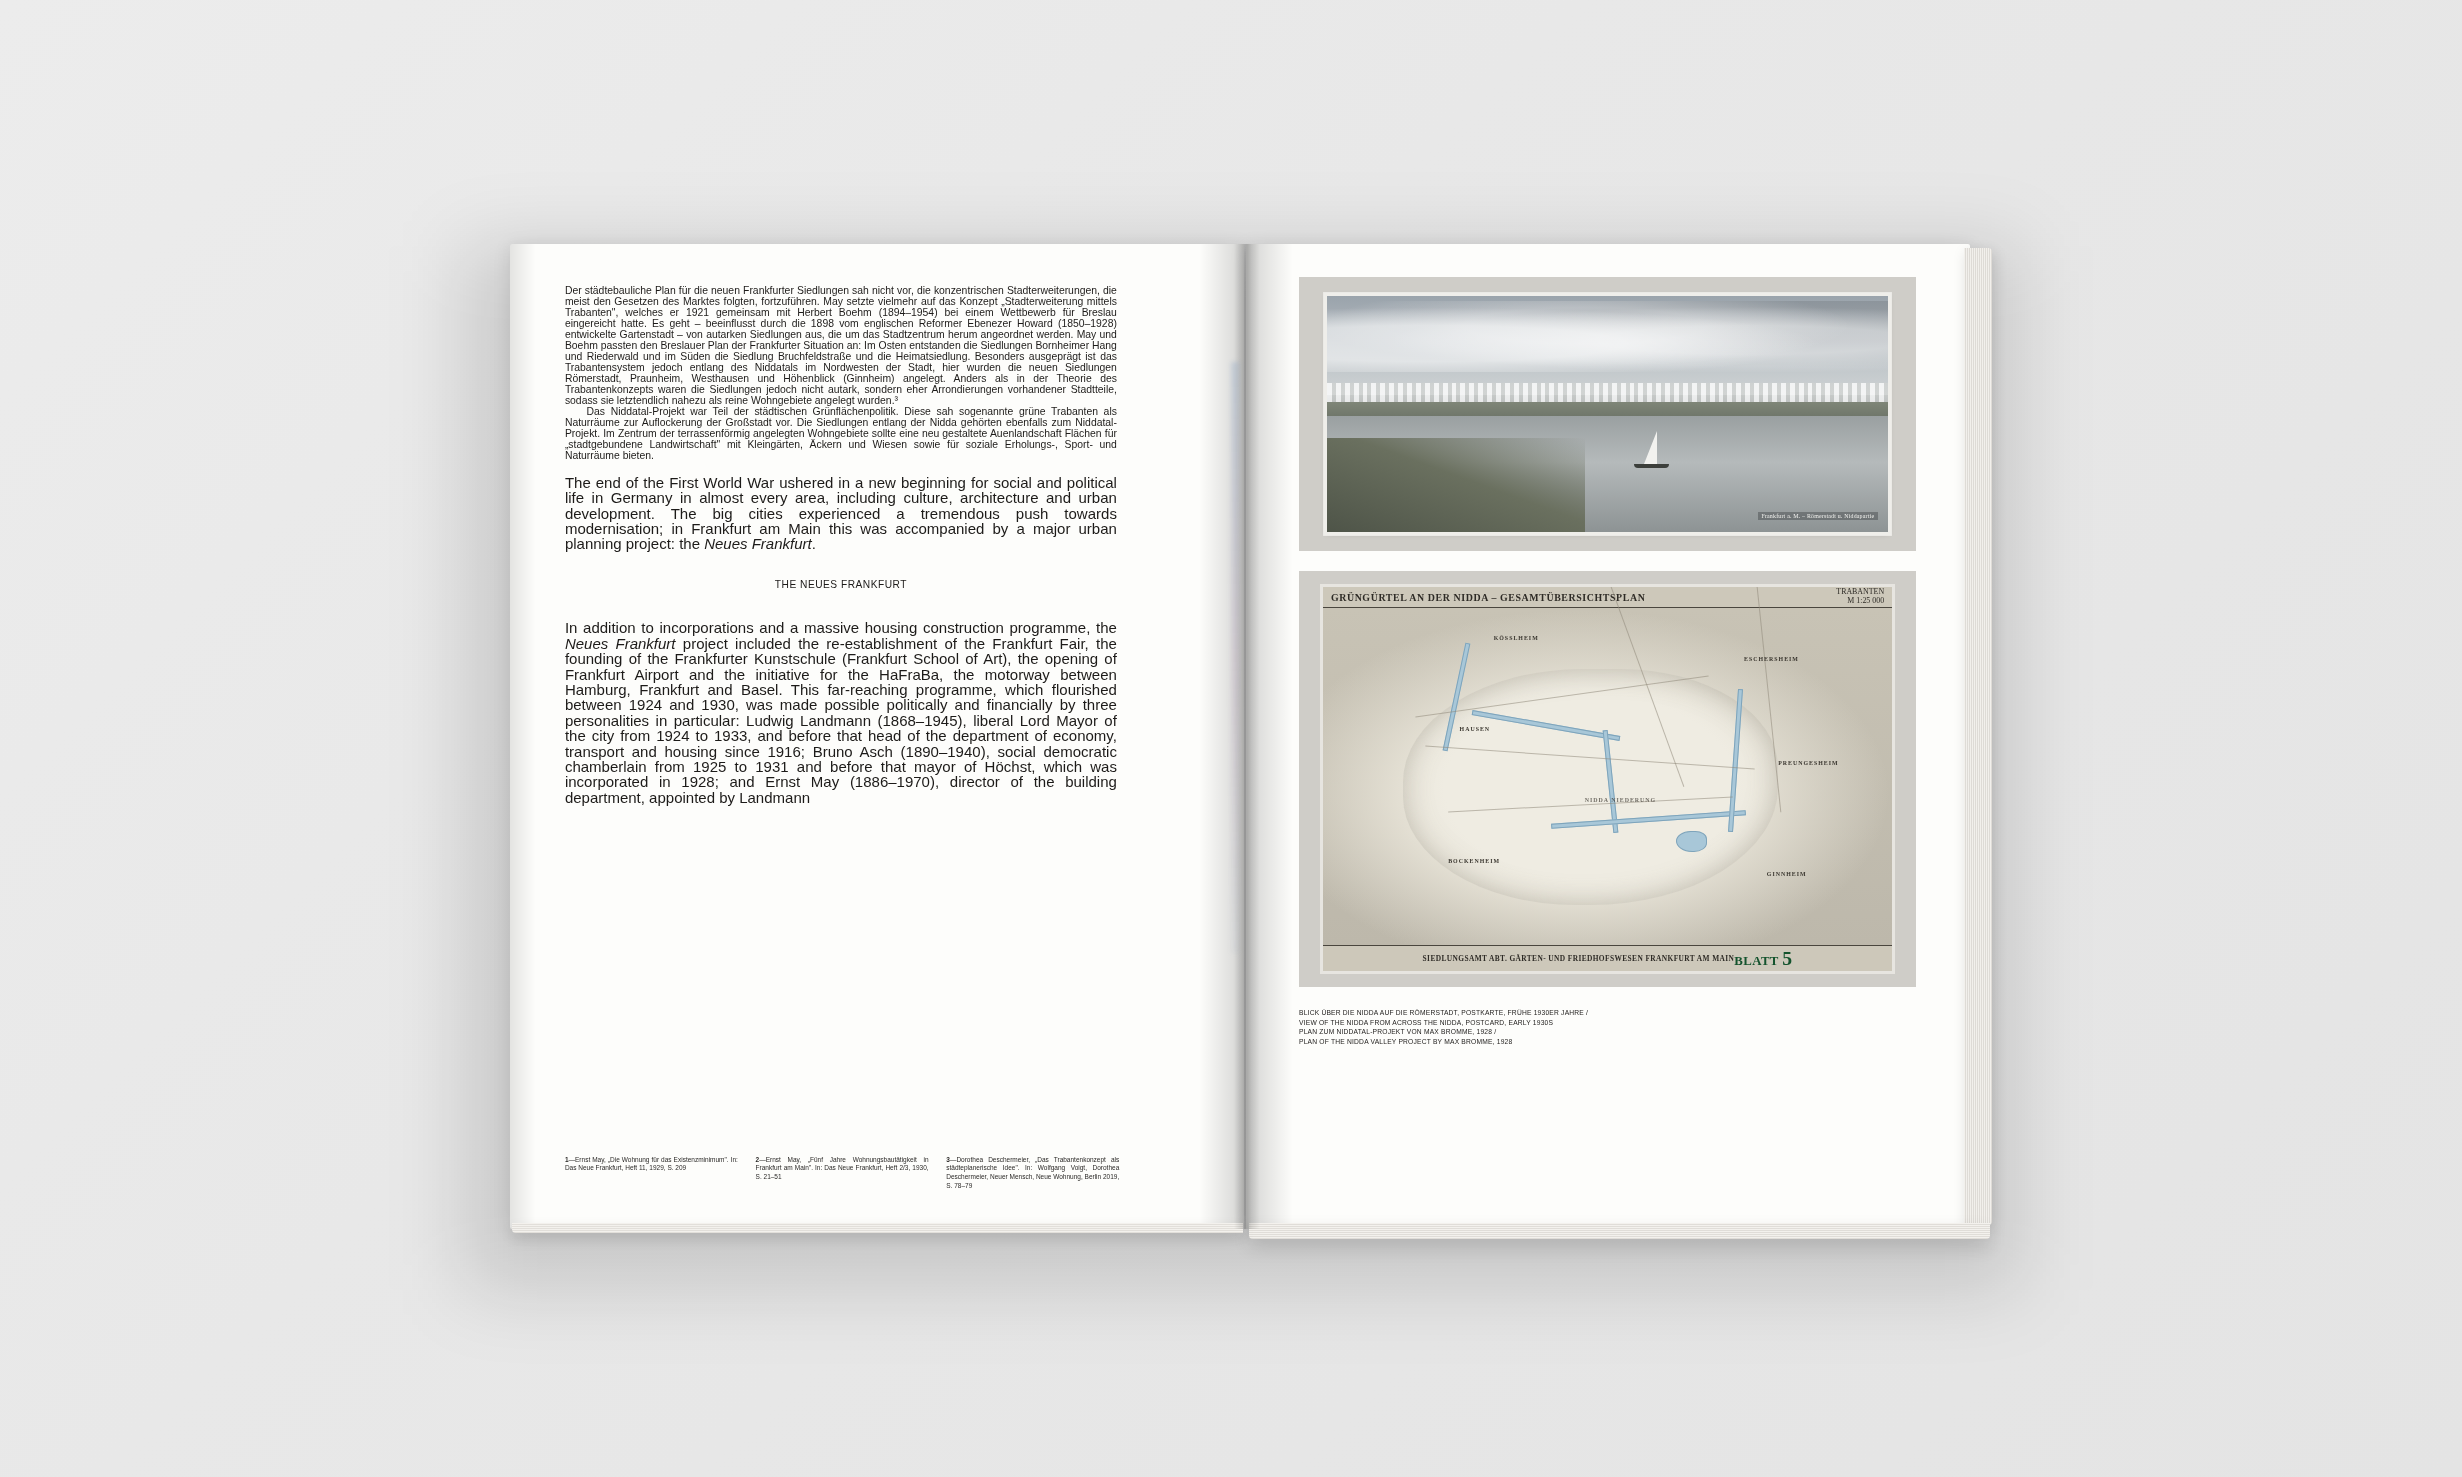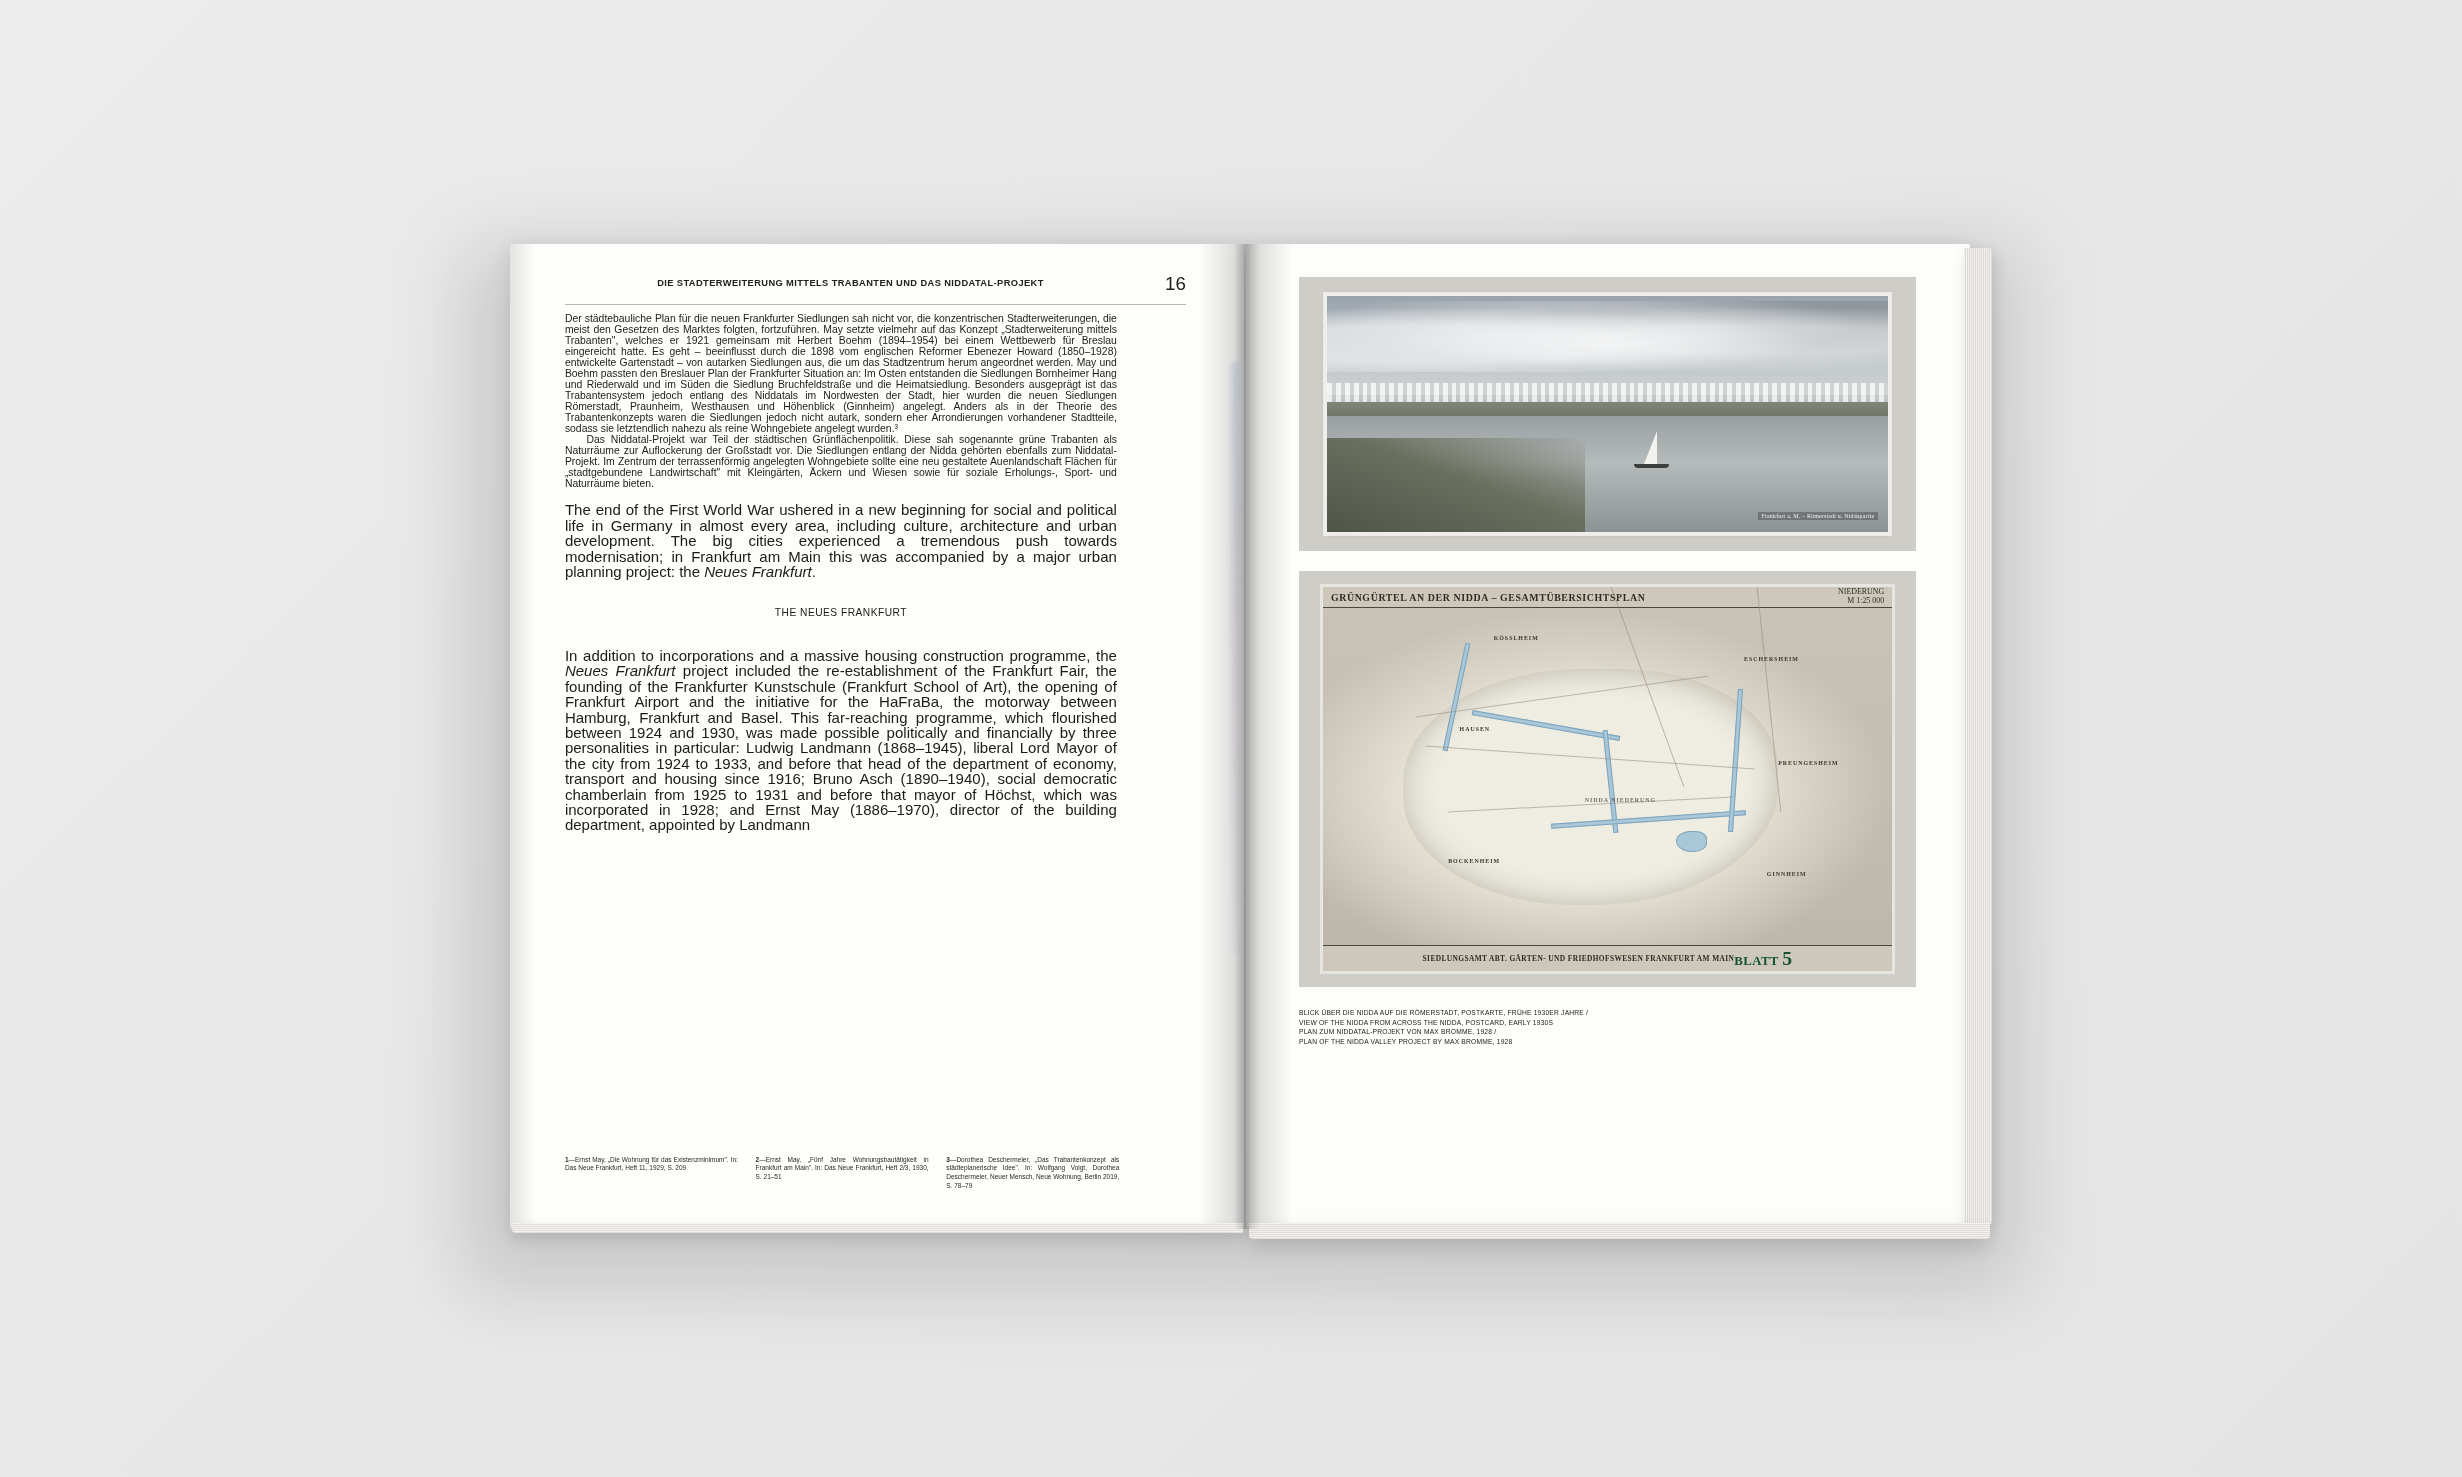--- a/index.html
+++ b/index.html
@@ -382,24 +382,20 @@
 
 <div id="scene">
 
   <div id="book-shadow"></div>
 
   <div id="book">
 
     <div class="page" id="page-left">
       <div id="left-inner">
 
-        <div class="running-head">
-          <div class="running-head-title">DIE STADTERWEITERUNG MITTELS TRABANTEN UND DAS NIDDATAL-PROJEKT</div>
-          <div class="folio">16</div>
-        </div>
 
         <div class="body-col">
           <p>Der städtebauliche Plan für die neuen Frankfurter Siedlungen sah nicht vor, die konzentrischen Stadterweiterungen, die meist den Gesetzen des Marktes folgten, fortzuführen. May setzte vielmehr auf das Konzept „Stadterweiterung mittels Trabanten", welches er 1921 gemeinsam mit Herbert Boehm (1894–1954) bei einem Wettbewerb für Breslau eingereicht hatte. Es geht – beeinflusst durch die 1898 vom englischen Reformer Ebenezer Howard (1850–1928) entwickelte Gartenstadt – von autarken Siedlungen aus, die um das Stadtzentrum herum angeordnet werden. May und Boehm passten den Breslauer Plan der Frankfurter Situation an: Im Osten entstanden die Siedlungen Bornheimer Hang und Riederwald und im Süden die Siedlung Bruchfeldstraße und die Heimatsiedlung. Besonders ausgeprägt ist das Trabantensystem jedoch entlang des Niddatals im Nordwesten der Stadt, hier wurden die neuen Siedlungen Römerstadt, Praunheim, Westhausen und Höhenblick (Ginnheim) angelegt. Anders als in der Theorie des Trabantenkonzepts waren die Siedlungen jedoch nicht autark, sondern eher Arrondierungen vorhandener Stadtteile, sodass sie letztendlich nahezu als reine Wohngebiete angelegt wurden.³</p>
           <p>Das Niddatal-Projekt war Teil der städtischen Grünflächenpolitik. Diese sah sogenannte grüne Trabanten als Naturräume zur Auflockerung der Großstadt vor. Die Siedlungen entlang der Nidda gehörten ebenfalls zum Niddatal-Projekt. Im Zentrum der terrassenförmig angelegten Wohngebiete sollte eine neu gestaltete Auenlandschaft Flächen für „stadtgebundene Landwirtschaft" mit Kleingärten, Äckern und Wiesen sowie für soziale Erholungs-, Sport- und Naturräume bieten.</p>
         </div>
 
 
         <div class="en-block">
           <span>The end of the First World War ushered in a new beginning for social and political life in Germany in almost every area, including culture, architecture and urban development. The big cities experienced a tremendous push towards modernisation; in Frankfurt am Main this was accompanied by a major urban planning project: the </span><span class="italic">Neues Frankfurt</span><span>.</span>
         </div>
@@ -440,21 +436,21 @@
             <div class="pc-caption">Frankfurt a. M. – Römerstadt u. Niddapartie</div>
           </div>
         </div>
 
         <div class="fig" id="fig-plan">
           <div class="plan-inner">
 
             <div class="plan-head">
               <div class="plan-head-title">GRÜNGÜRTEL AN DER NIDDA – GESAMTÜBERSICHTSPLAN</div>
               <div class="plan-head-right">
-                <div>NIEDERUNG</div>
+                <div>TRABANTEN</div>
                 <div>M 1:25 000</div>
               </div>
             </div>
 
             <div class="plan-body">
               <div class="plan-city"></div>
 
               <div class="river r1"></div>
               <div class="river r2"></div>
               <div class="river r3"></div>

